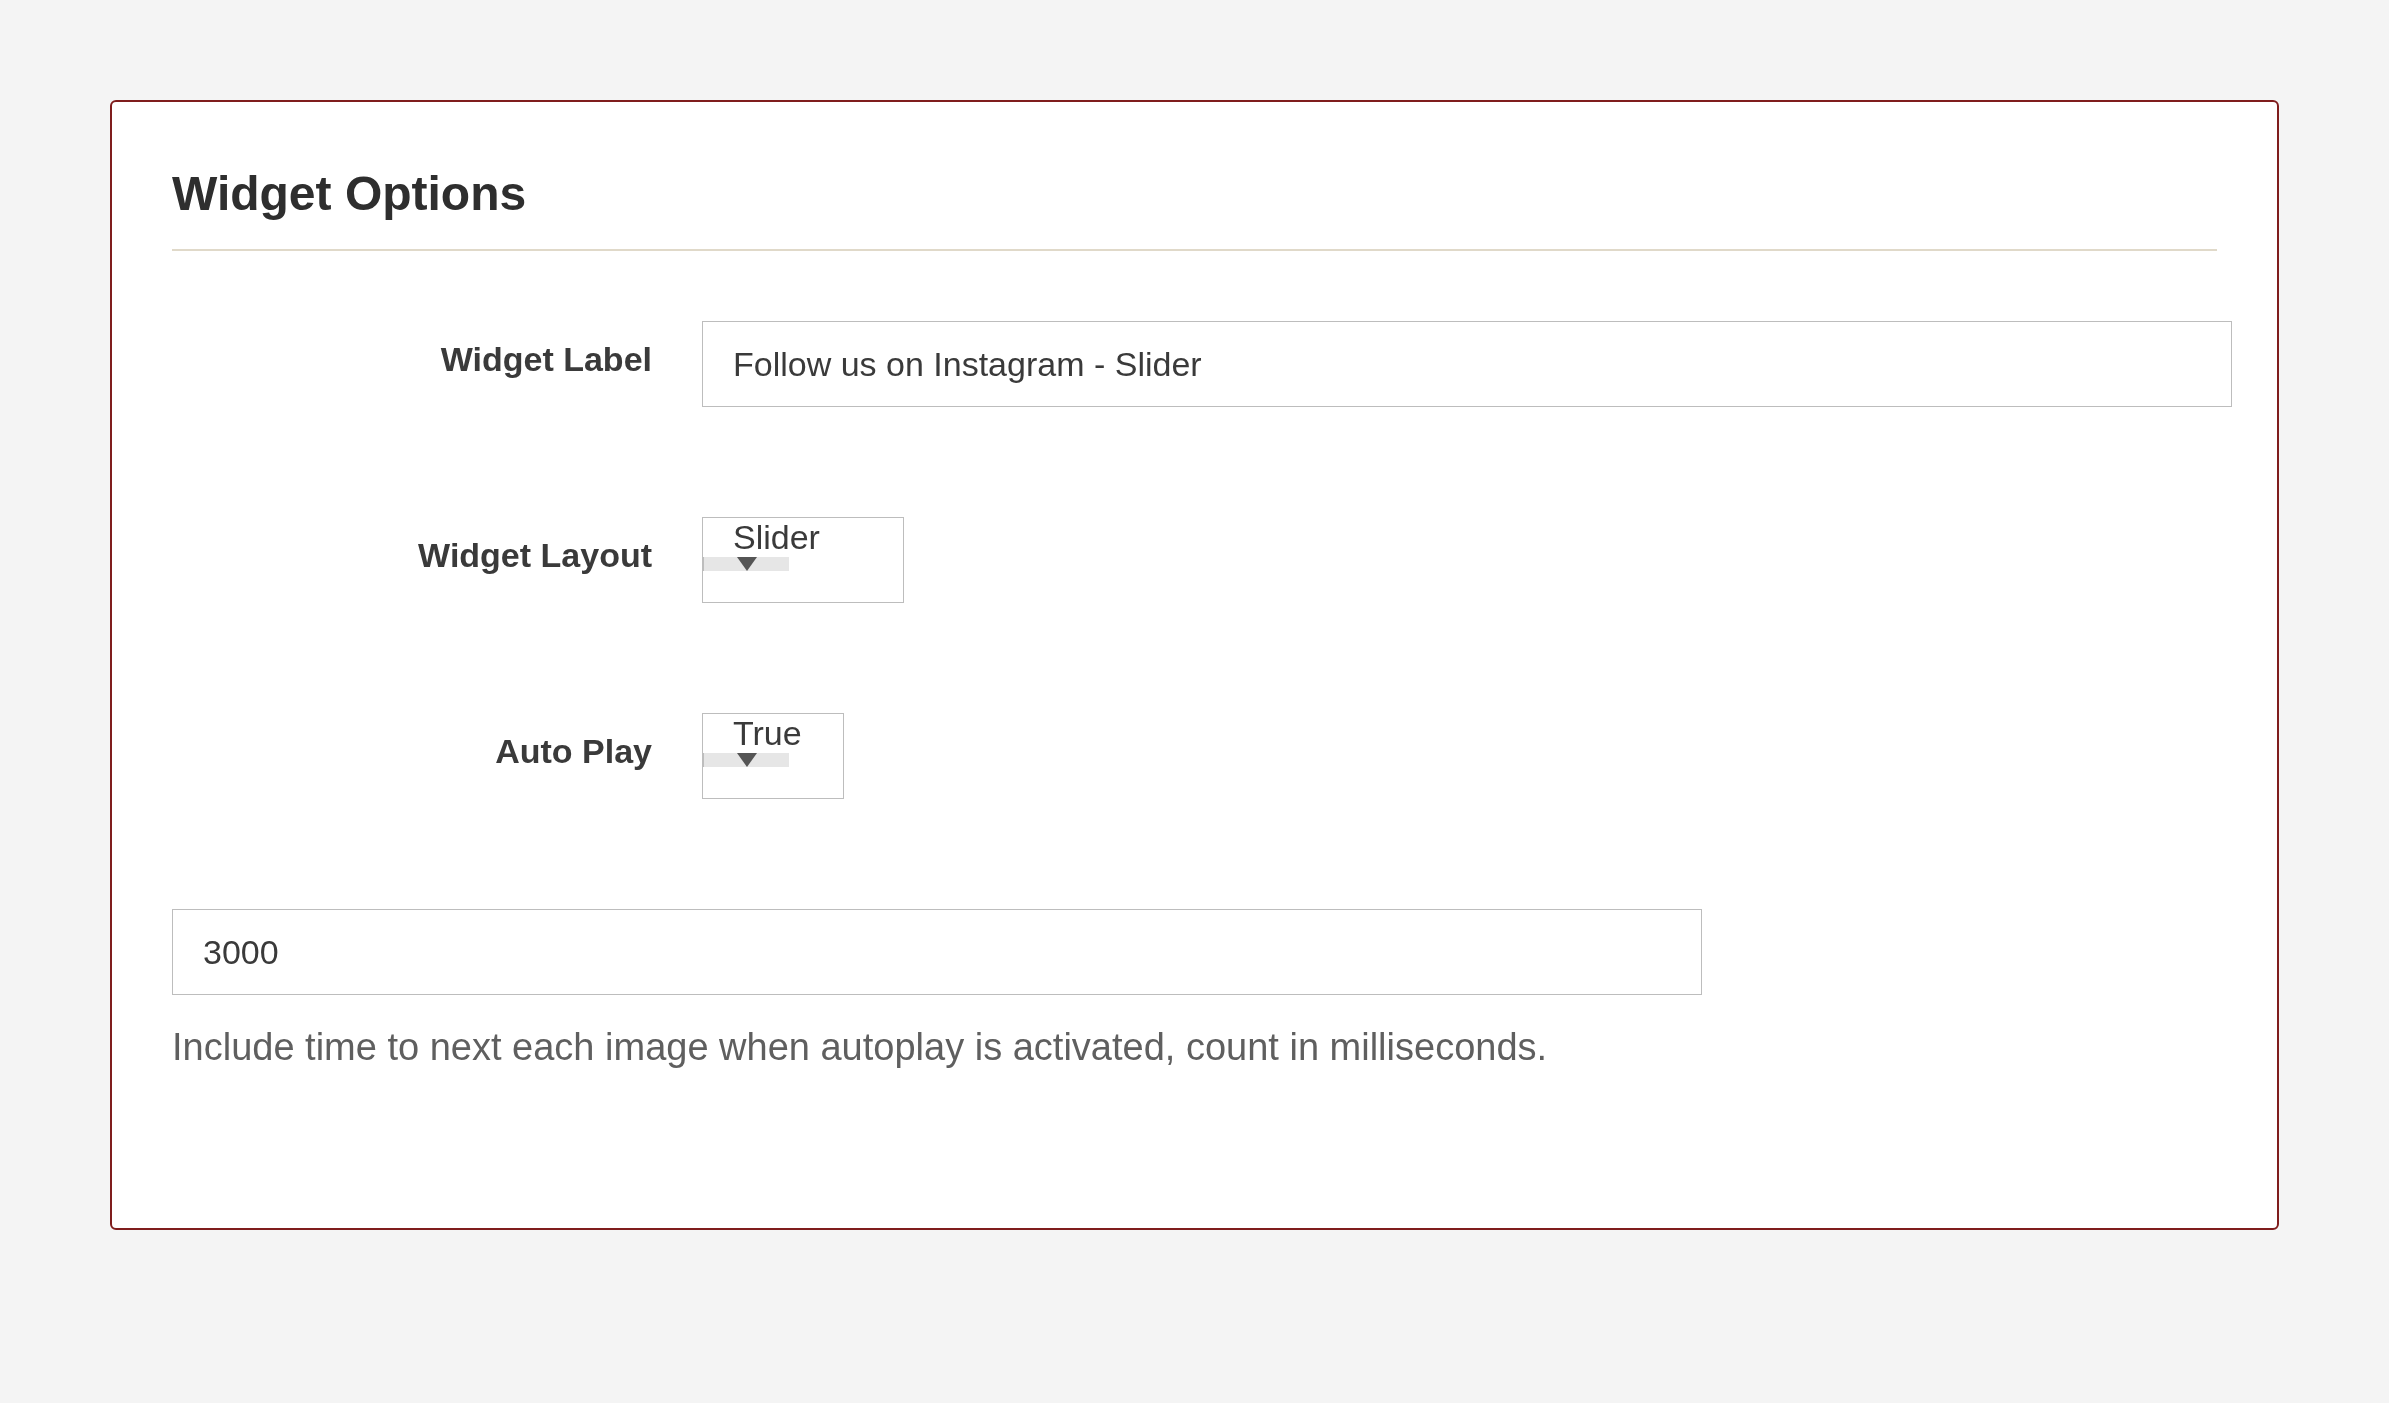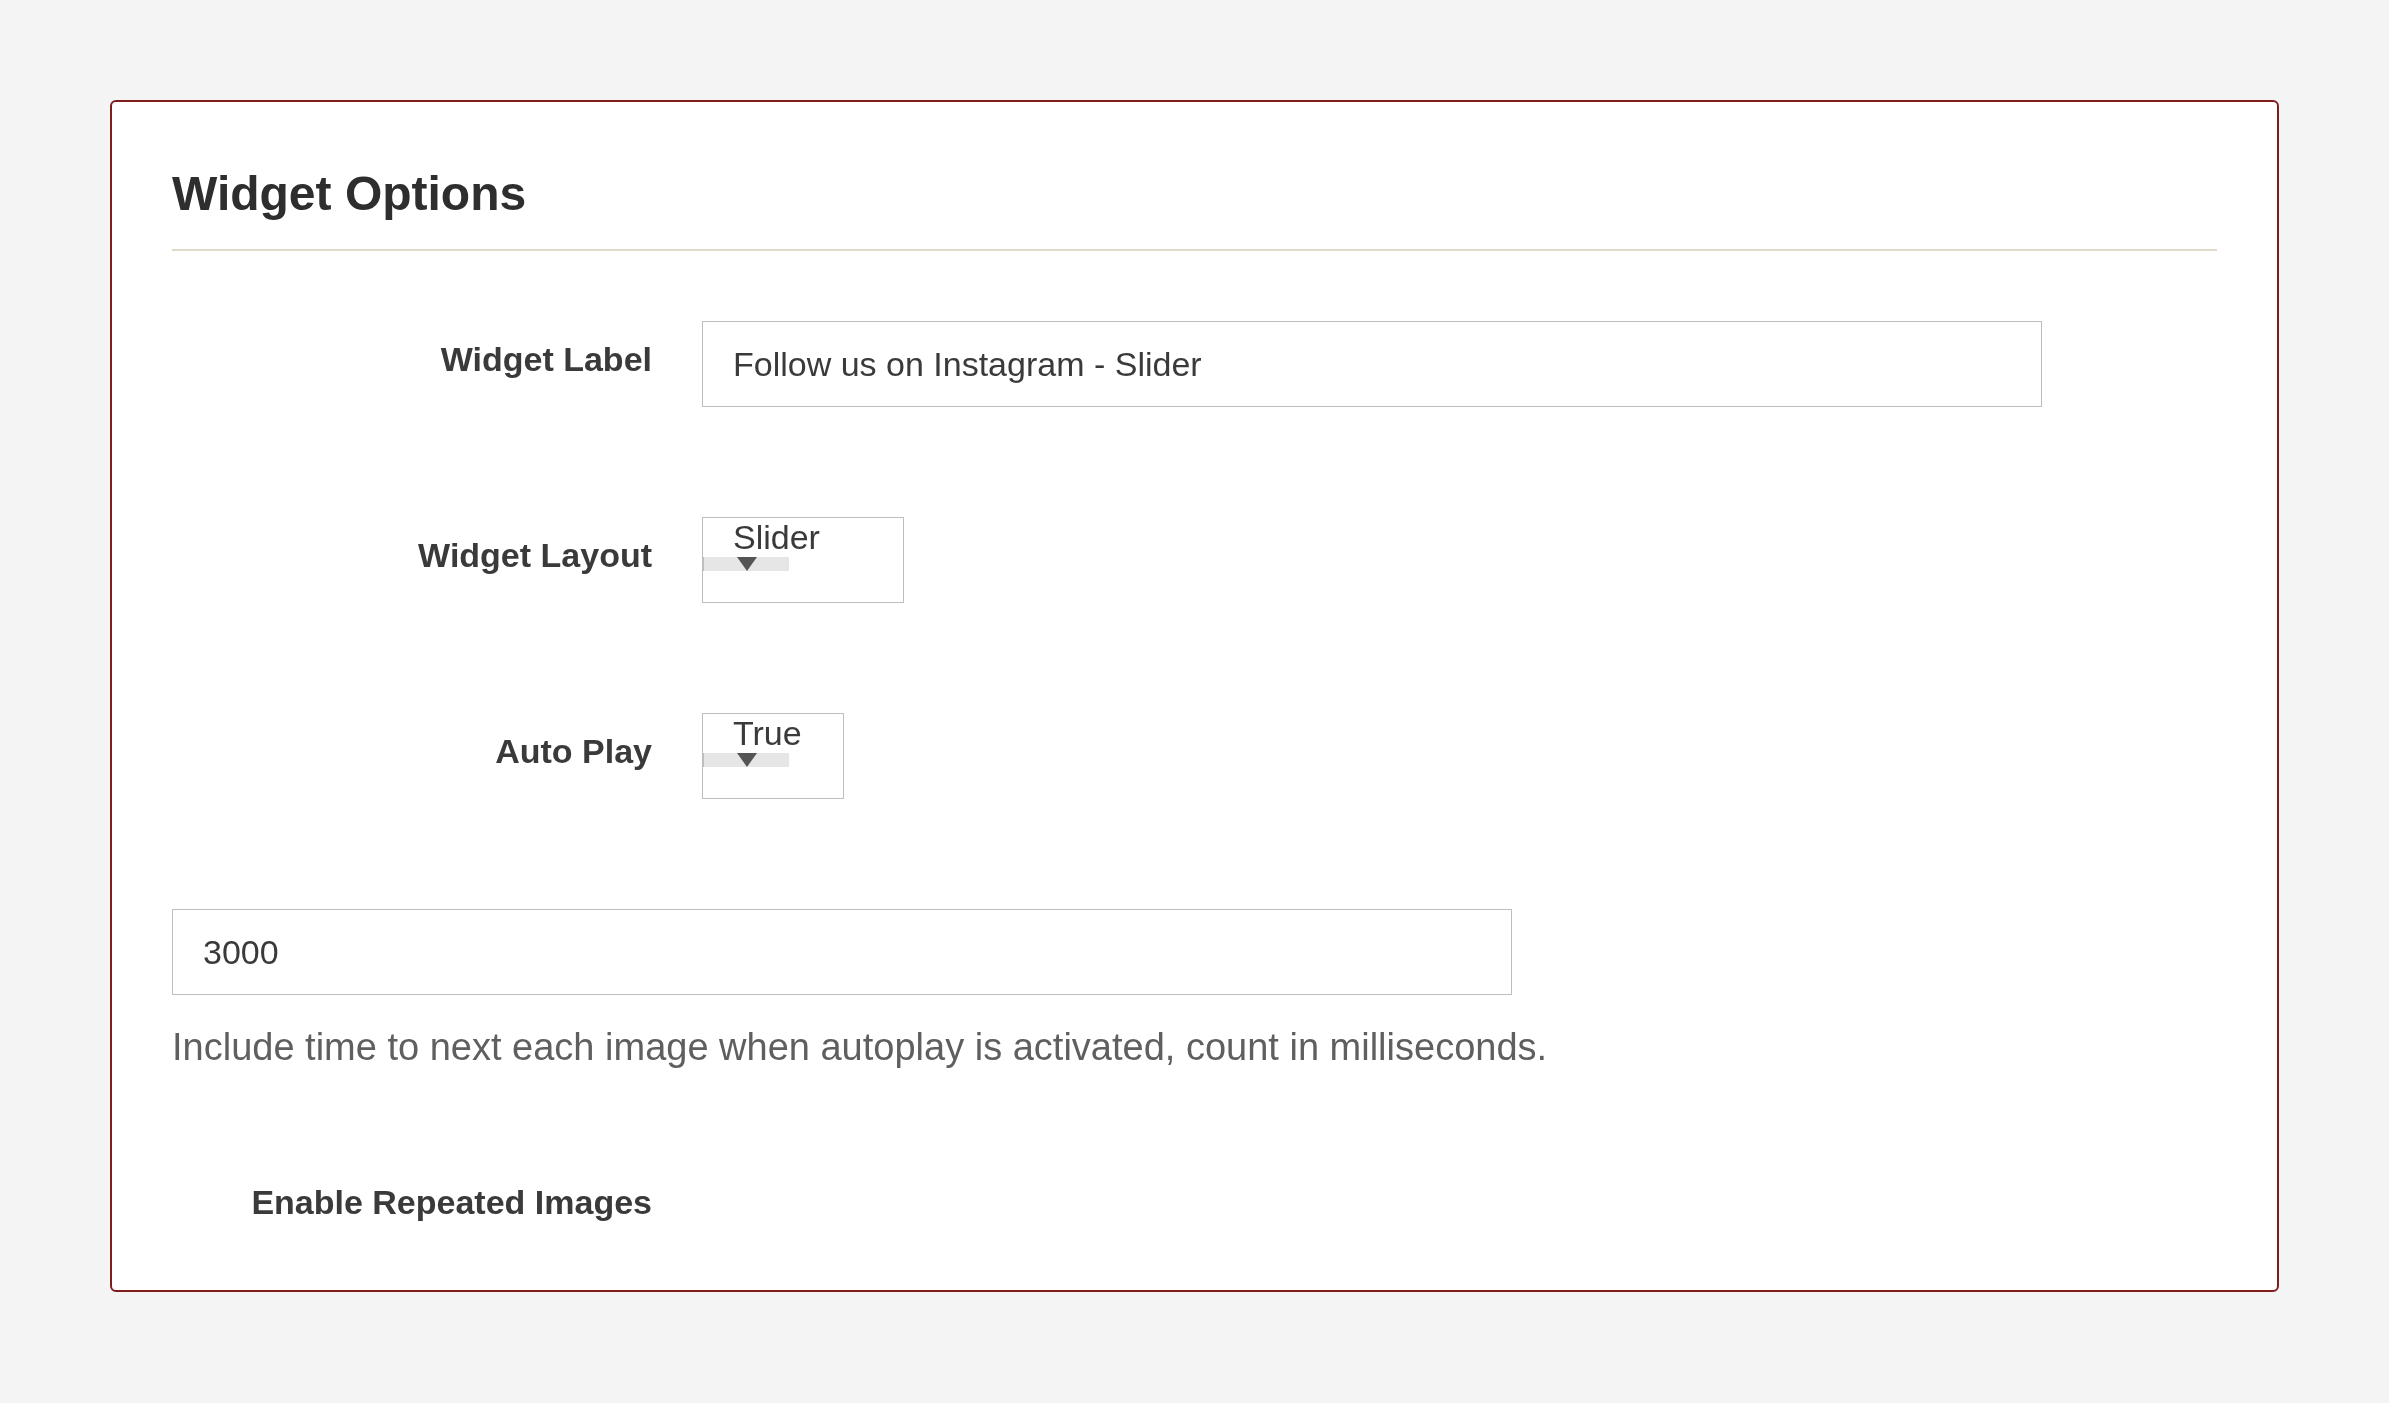--- a/index.html
+++ b/index.html
@@ -46,21 +46,21 @@
     padding-top: 16px;
     font-size: 34px;
     font-weight: 600;
     color: #3a3a3a;
     line-height: 1.35;
   }
   .form-input-col {
     flex: 1;
   }
   input.text-input {
-    width: 1340px;
+    width: 1530px;
     max-width: 100%;
     height: 86px;
     border: 1px solid #bdbdbd;
     background: #fff;
     font-size: 34px;
     color: #3a3a3a;
     padding: 0 30px;
     outline: none;
   }
   .helper-text {
@@ -146,17 +146,16 @@
     </div>
 
     <div class="form-row tight">
       <div class="form-input-col">
         <input type="text" class="text-input" value="3000" style="">
         <div class="helper-text">Include time to next each image when autoplay is activated, count in milliseconds.</div>
       </div>
     </div>
 
     <div class="form-row">
-      <div class="form-label-col">Enable Repeated Images</div>
     </div>
 
   </div>
 </div>
 
 </body></html>

